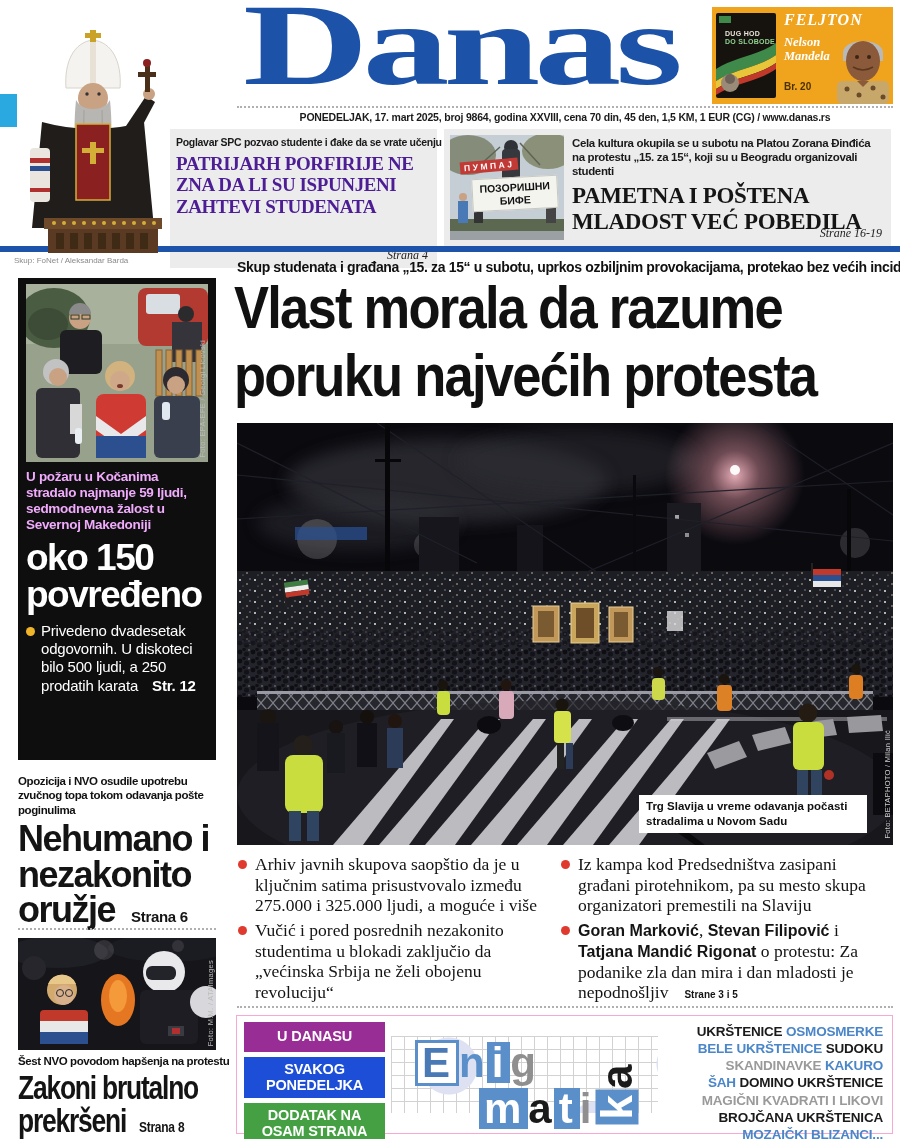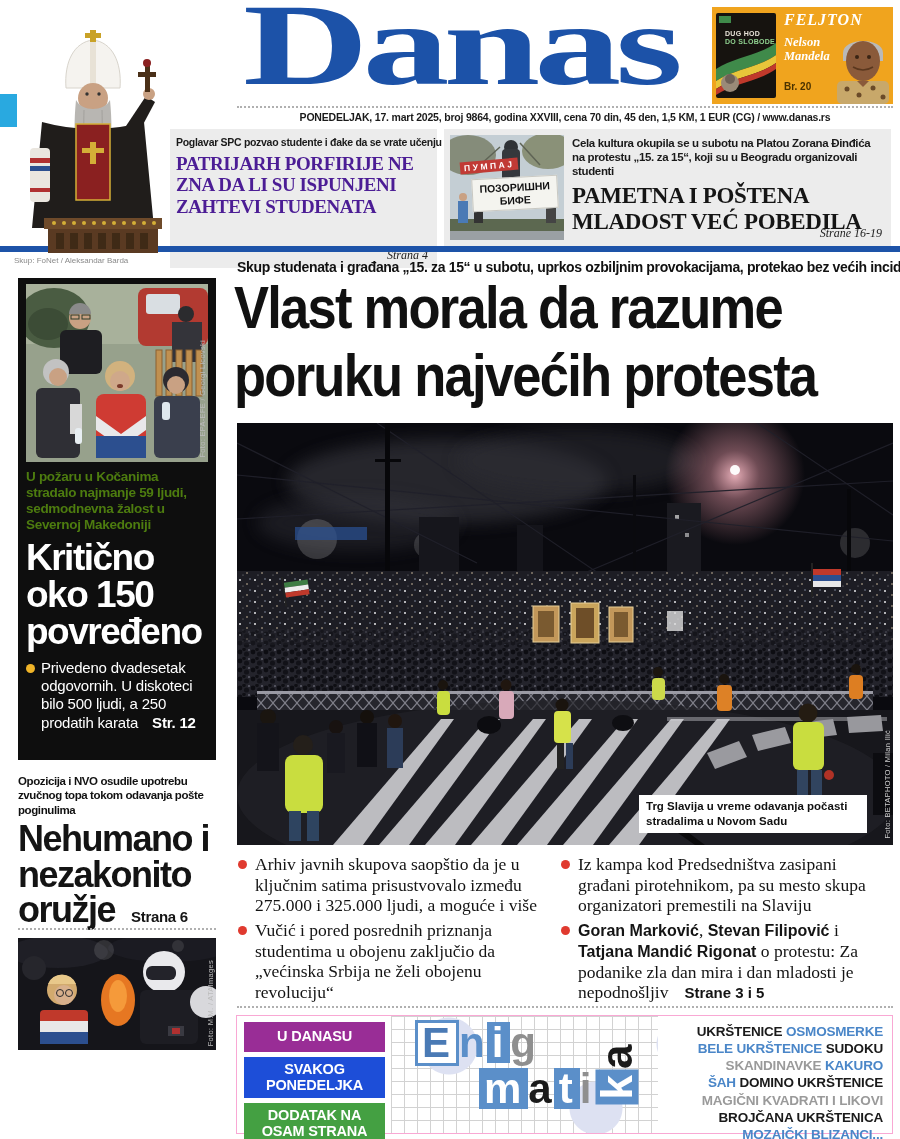--- a/index.html
+++ b/index.html
@@ -66,34 +66,34 @@
   #mp-cred{right:1px;bottom:6px;}
 
   
   .bcol{line-height:1.18;}
   #bcol1{left:238px;top:854px;width:307px;}
   #bcol2{left:561px;top:854px;width:332px;}
   .bullet{position:relative;padding-left:17px;font-family:"Liberation Serif",serif;font-size:17.5px;
           color:#141414;margin-bottom:4px;}
   .dot{position:absolute;left:0;top:6px;width:9px;height:9px;border-radius:50%;background:#e03a2f;}
   .bn{font-family:"Liberation Sans",sans-serif;font-weight:bold;font-size:16px;}
-  .pgs{font-family:"Liberation Sans",sans-serif;font-weight:bold;font-size:15px;margin-left:16px;
+  .pgs{font-family:"Liberation Sans",sans-serif;font-weight:bold;font-size:10px;margin-left:16px;
        white-space:nowrap;}
   #dotrule2{left:237px;top:1006px;width:656px;border-top:2px dotted #b0b0b0;}
 
   
   #promo{left:236px;top:1015px;width:657px;height:119px;border:1px solid #f9a8d4;background:#fff;
          display:flex;box-sizing:border-box;}
   .pl{width:152px;padding:6px 4px 6px 7px;display:flex;flex-direction:column;gap:5px;box-sizing:border-box;}
   .pbox{color:#fff;font-weight:bold;text-align:center;font-size:14.5px;line-height:1.08;
         padding:5px 2px;letter-spacing:-0.2px;flex:1;display:flex;align-items:center;justify-content:center;}
   .pb1{background:#992d96;flex:0 0 20px;}
   .pb2{background:#1d4ed8;}
   .pb3{background:#44a042;}
-  .pm{flex:1;position:relative;margin:0 2px;
+  .pm{flex:1;position:relative;margin:20px 2px;
       background-image:
         radial-gradient(circle at 58px 30px,#dde1f2 0 28px,rgba(0,0,0,0) 29px),
         radial-gradient(circle at 205px 92px,#dde1f2 0 26px,rgba(0,0,0,0) 27px),
         radial-gradient(circle at 288px 28px,#dde1f2 0 22px,rgba(0,0,0,0) 23px),
         linear-gradient(#d2d2d2 1px,rgba(0,0,0,0) 1px),
         linear-gradient(90deg,#d2d2d2 1px,rgba(0,0,0,0) 1px);
       background-size:auto,auto,auto,13px 13px,13px 13px;}
   .erow{position:absolute;font-weight:bold;font-size:42px;letter-spacing:2px;line-height:1;}
   #er1{left:24px;top:4px;}
   #er2{left:88px;top:52px;}
@@ -106,21 +106,21 @@
        letter-spacing:1px;white-space:nowrap;line-height:1;}
   .pr{width:232px;padding:7px 9px 0 0;text-align:right;font-weight:bold;font-size:13.5px;
       line-height:1.27;letter-spacing:-0.2px;box-sizing:border-box;}
   .ck{color:#1a1a1a;} .cb{color:#4a86c8;} .cg{color:#9a9a9a;}
 
   
   #sideblack{left:18px;top:278px;width:198px;height:482px;background:#0e0e0e;box-sizing:border-box;
              padding:6px 8px 0 8px;}
   .sp{position:relative;overflow:hidden;}
   #sp1{width:182px;height:178px;background:#97a18c;}
-  .sb-kick{margin-top:7px;color:#4d7c0f;font-weight:bold;font-size:13.5px;line-height:1.18;letter-spacing:-0.3px;}
+  .sb-kick{margin-top:7px;color:#f0abfc;font-weight:bold;font-size:13.5px;line-height:1.18;letter-spacing:-0.3px;}
   .sb-head{margin-top:6px;color:#fff;font-weight:bold;font-size:37px;letter-spacing:-1.5px;line-height:1.0;}
   .sb-bul{margin-top:9px;position:relative;padding-left:15px;color:#fff;font-size:15px;line-height:1.22;
           letter-spacing:-0.2px;}
   .ydot{position:absolute;left:0;top:5px;width:9px;height:9px;border-radius:50%;background:#f0b428;}
   .strp{font-weight:bold;margin-left:14px;}
   #sec2{left:18px;top:774px;width:200px;}
   .s-kick{font-weight:bold;font-size:11.5px;letter-spacing:-0.4px;line-height:1.25;color:#111;}
   .s-head{font-weight:bold;font-size:36px;letter-spacing:-1.5px;line-height:.99;color:#141414;margin-top:4px;}
   .pg{font-size:15px;font-weight:bold;letter-spacing:-0.3px;margin-left:16px;}
   #dotrule3{left:18px;top:928px;width:198px;border-top:2px dotted #b0b0b0;}
@@ -413,21 +413,21 @@
         <circle cx="428" cy="392" r="9" fill="#050507"></circle>
         <path d="M428,392 L468,422 L458,422 L424,398 Z" fill="#0a0a0c"></path>
       </g>
     </svg>
     <div id="caption">Trg Slavija u vreme odavanja počasti stradalima u Novom Sadu</div>
     <div class="vcred" id="mp-cred">Foto: BETAPHOTO / Milan Ilić</div>
   </div>
 
   <div class="abs bcol" id="bcol1">
     <div class="bullet"><span class="dot"></span><span>Arhiv javnih skupova saopštio da je u ključnim satima prisustvovalo između 275.000 i 325.000 ljudi, a moguće i više</span></div>
-    <div class="bullet"><span class="dot"></span><span>Vučić i pored posrednih priznanja studentima u obojenu zaključio da „većinska Srbija ne želi obojenu revoluciju“</span></div>
+    <div class="bullet"><span class="dot"></span><span>Vučić i pored posrednih nezakonito studentima u blokadi zaključio da „većinska Srbija ne želi obojenu revoluciju“</span></div>
   </div>
   <div class="abs bcol" id="bcol2">
     <div class="bullet"><span class="dot"></span><span>Iz kampa kod Predsedništva zasipani građani pirotehnikom, pa su mesto skupa organizatori premestili na Slaviju</span></div>
     <div class="bullet"><span class="dot"></span><span class="bn">Goran Marković</span><span>, </span><span class="bn">Stevan Filipović</span><span> i </span><span class="bn">Tatjana Mandić Rigonat</span><span> o protestu: Za podanike zla dan mira i dan mladosti je nepodnošljiv</span><span class="pgs">Strane 3 i 5</span></div>
   </div>
   <div class="abs" id="dotrule2"></div>
 
   <div class="abs" id="promo">
     <div class="pl">
       <div class="pbox pb1">U DANASU</div>
@@ -486,21 +486,20 @@
         <rect x="70" y="152" width="50" height="22" fill="#2c4f8f"></rect>
         <circle cx="150" cy="96" r="13" fill="#2c2a30"></circle>
           <circle cx="150" cy="101" r="9" fill="#c9a183"></circle>
         <rect x="128" y="112" width="46" height="62" rx="6" fill="#3a3f4d"></rect>
         <rect x="136" y="118" width="8" height="18" rx="3" fill="#dfe8ee"></rect>
       </svg>
       <span class="vcred" style="right:1px;bottom:4px;color:#bbb;">Foto: EPA-EFE / Georgi Licovski</span>
     </div>
     <div class="sb-kick">U požaru u Kočanima stradalo najmanje 59 ljudi, sedmodnevna žalost u Severnoj Makedoniji</div>
     <div class="sb-head">
-      <div>Kritično</div>
       <div>oko 150</div>
       <div>povređeno</div>
     </div>
     <div class="sb-bul"><span class="ydot"></span><span>Privedeno dvadesetak odgovornih. U diskoteci bilo 500 ljudi, a 250 prodatih karata</span><span class="strp">Str. 12</span></div>
   </div>
 
   <div class="abs" id="sec2">
     <div class="s-kick">Opozicija i NVO osudile upotrebu zvučnog topa tokom odavanja pošte poginulima</div>
     <div class="s-head">
       <div>Nehumano i</div>
@@ -530,14 +529,21 @@
         <ellipse cx="100" cy="58" rx="9" ry="16" fill="#f59a3a"></ellipse>
       <circle cx="146" cy="34" r="21" fill="#e9e9ec"></circle>
         <rect x="128" y="28" width="30" height="14" rx="6" fill="#23232a"></rect>
       <rect x="122" y="52" width="58" height="54" rx="6" fill="#1d1d23"></rect>
       <circle cx="188" cy="64" r="16" fill="#d8d8dc"></circle>
       <rect x="150" y="88" width="16" height="10" fill="#3a3a42"></rect>
       <rect x="154" y="90" width="8" height="6" fill="#b03030"></rect>
     </svg>
     <span class="vcred" style="right:1px;bottom:4px;color:#bbb;">Foto: M.M. / ATAImages</span>
   </div>
+  <div class="abs" id="sec3">
+    <div class="s-kick" style="white-space:nowrap;">Šest NVO povodom hapšenja na protestu</div>
+    <div class="s-head2">
+      <div>Zakoni brutalno</div>
+      <div><span>prekršeni</span><span class="pg">Strana 8</span></div>
+    </div>
+  </div>
 
 </div>
 
 </body></html>

